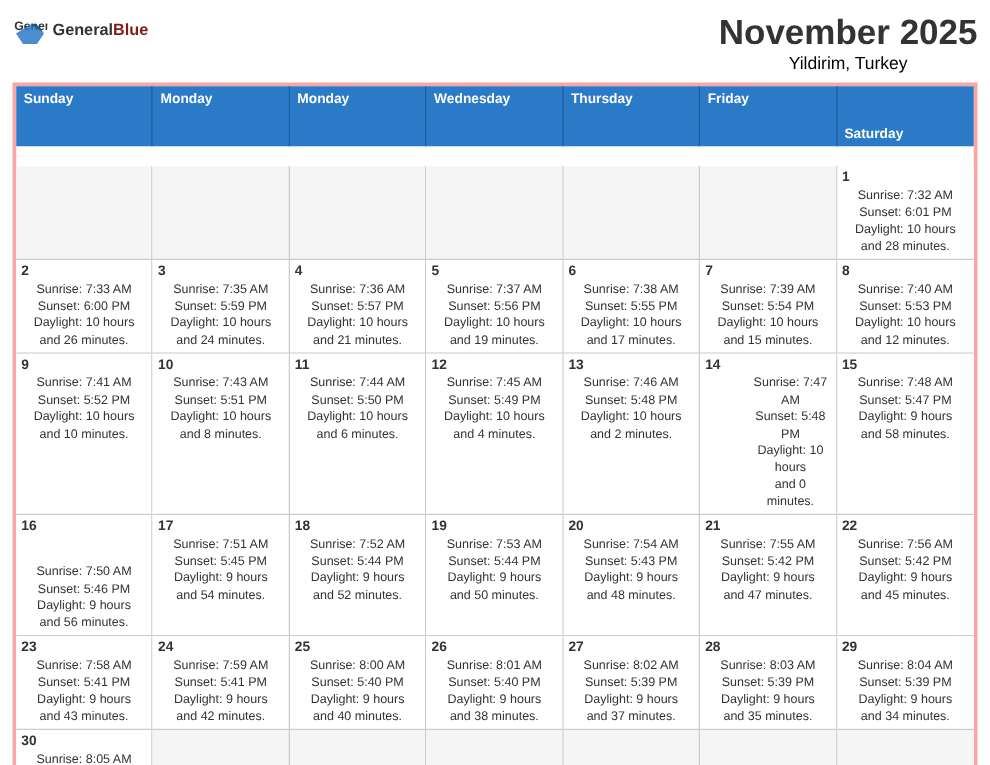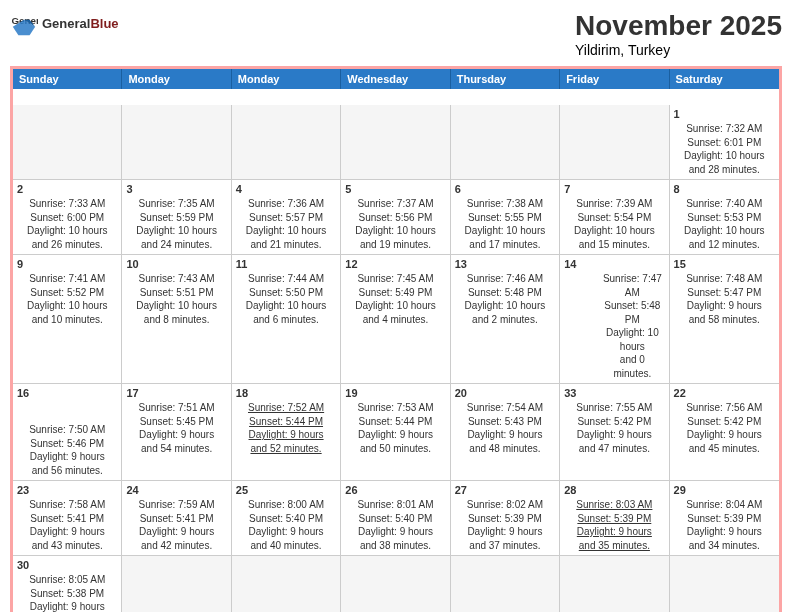--- a/index.html
+++ b/index.html
@@ -26,21 +26,21 @@
     .logo {
       display: flex;
       align-items: center;
       gap: 4px;
     }
     .logo-icon {
       width: 28px;
       height: 28px;
     }
     .title-block {
-      text-align: left;
+      text-align: center;
     }
     .month-year {
       font-size: 28px;
       font-weight: bold;
       color: #333;
     }
     .location {
       font-size: 14px;
       color: #000000;
     }
@@ -57,21 +57,21 @@
       background: #2a7ac7;
     }
     .day-header {
       color: #fff;
       font-size: 11px;
       font-weight: bold;
       padding: 4px 6px;
       text-align: left;
       border-right: 1px solid #1a5fa0;
     }
-    .day-header:last-child { border-right: none; }
+    .day-header:last-child { border-right: none; margin-top: 28px; }
     .calendar-grid {
       display: grid;
       grid-template-columns: repeat(7, 1fr);
       flex: 1;
     }
     .cell {
       border-right: 1px solid #ccc;
       border-bottom: 1px solid #ccc;
       padding: 3px 4px;
       font-size: 9px;
@@ -249,41 +249,41 @@
         </div>
         <div class="cell">
           <div class="cell-number">17</div>
           <div class="cell-info" style="white-space: pre-line;">Sunrise: 7:51 AM
 Sunset: 5:45 PM
 Daylight: 9 hours
 and 54 minutes.</div>
         </div>
         <div class="cell">
           <div class="cell-number">18</div>
-          <div class="cell-info" style="white-space: pre-line; text-decoration: underline;">Sunrise: 7:52 AM
+          <div class="cell-info" style="white-space: pre-line;">Sunrise: 7:52 AM
 Sunset: 5:44 PM
 Daylight: 9 hours
 and 52 minutes.</div>
         </div>
         <div class="cell">
           <div class="cell-number">19</div>
           <div class="cell-info" style="white-space: pre-line;">Sunrise: 7:53 AM
 Sunset: 5:44 PM
 Daylight: 9 hours
 and 50 minutes.</div>
         </div>
         <div class="cell">
           <div class="cell-number">20</div>
           <div class="cell-info" style="white-space: pre-line;">Sunrise: 7:54 AM
 Sunset: 5:43 PM
 Daylight: 9 hours
 and 48 minutes.</div>
         </div>
         <div class="cell">
-          <div class="cell-number">33</div>
+          <div class="cell-number">21</div>
           <div class="cell-info" style="white-space: pre-line;">Sunrise: 7:55 AM
 Sunset: 5:42 PM
 Daylight: 9 hours
 and 47 minutes.</div>
         </div>
         <div class="cell">
           <div class="cell-number">22</div>
           <div class="cell-info" style="white-space: pre-line;">Sunrise: 7:56 AM
 Sunset: 5:42 PM
 Daylight: 9 hours
@@ -319,21 +319,21 @@
         </div>
         <div class="cell">
           <div class="cell-number">27</div>
           <div class="cell-info" style="white-space: pre-line;">Sunrise: 8:02 AM
 Sunset: 5:39 PM
 Daylight: 9 hours
 and 37 minutes.</div>
         </div>
         <div class="cell">
           <div class="cell-number">28</div>
-          <div class="cell-info" style="white-space: pre-line; text-decoration: underline;">Sunrise: 8:03 AM
+          <div class="cell-info" style="white-space: pre-line;">Sunrise: 8:03 AM
 Sunset: 5:39 PM
 Daylight: 9 hours
 and 35 minutes.</div>
         </div>
         <div class="cell">
           <div class="cell-number">29</div>
           <div class="cell-info" style="white-space: pre-line;">Sunrise: 8:04 AM
 Sunset: 5:39 PM
 Daylight: 9 hours
 and 34 minutes.</div>

